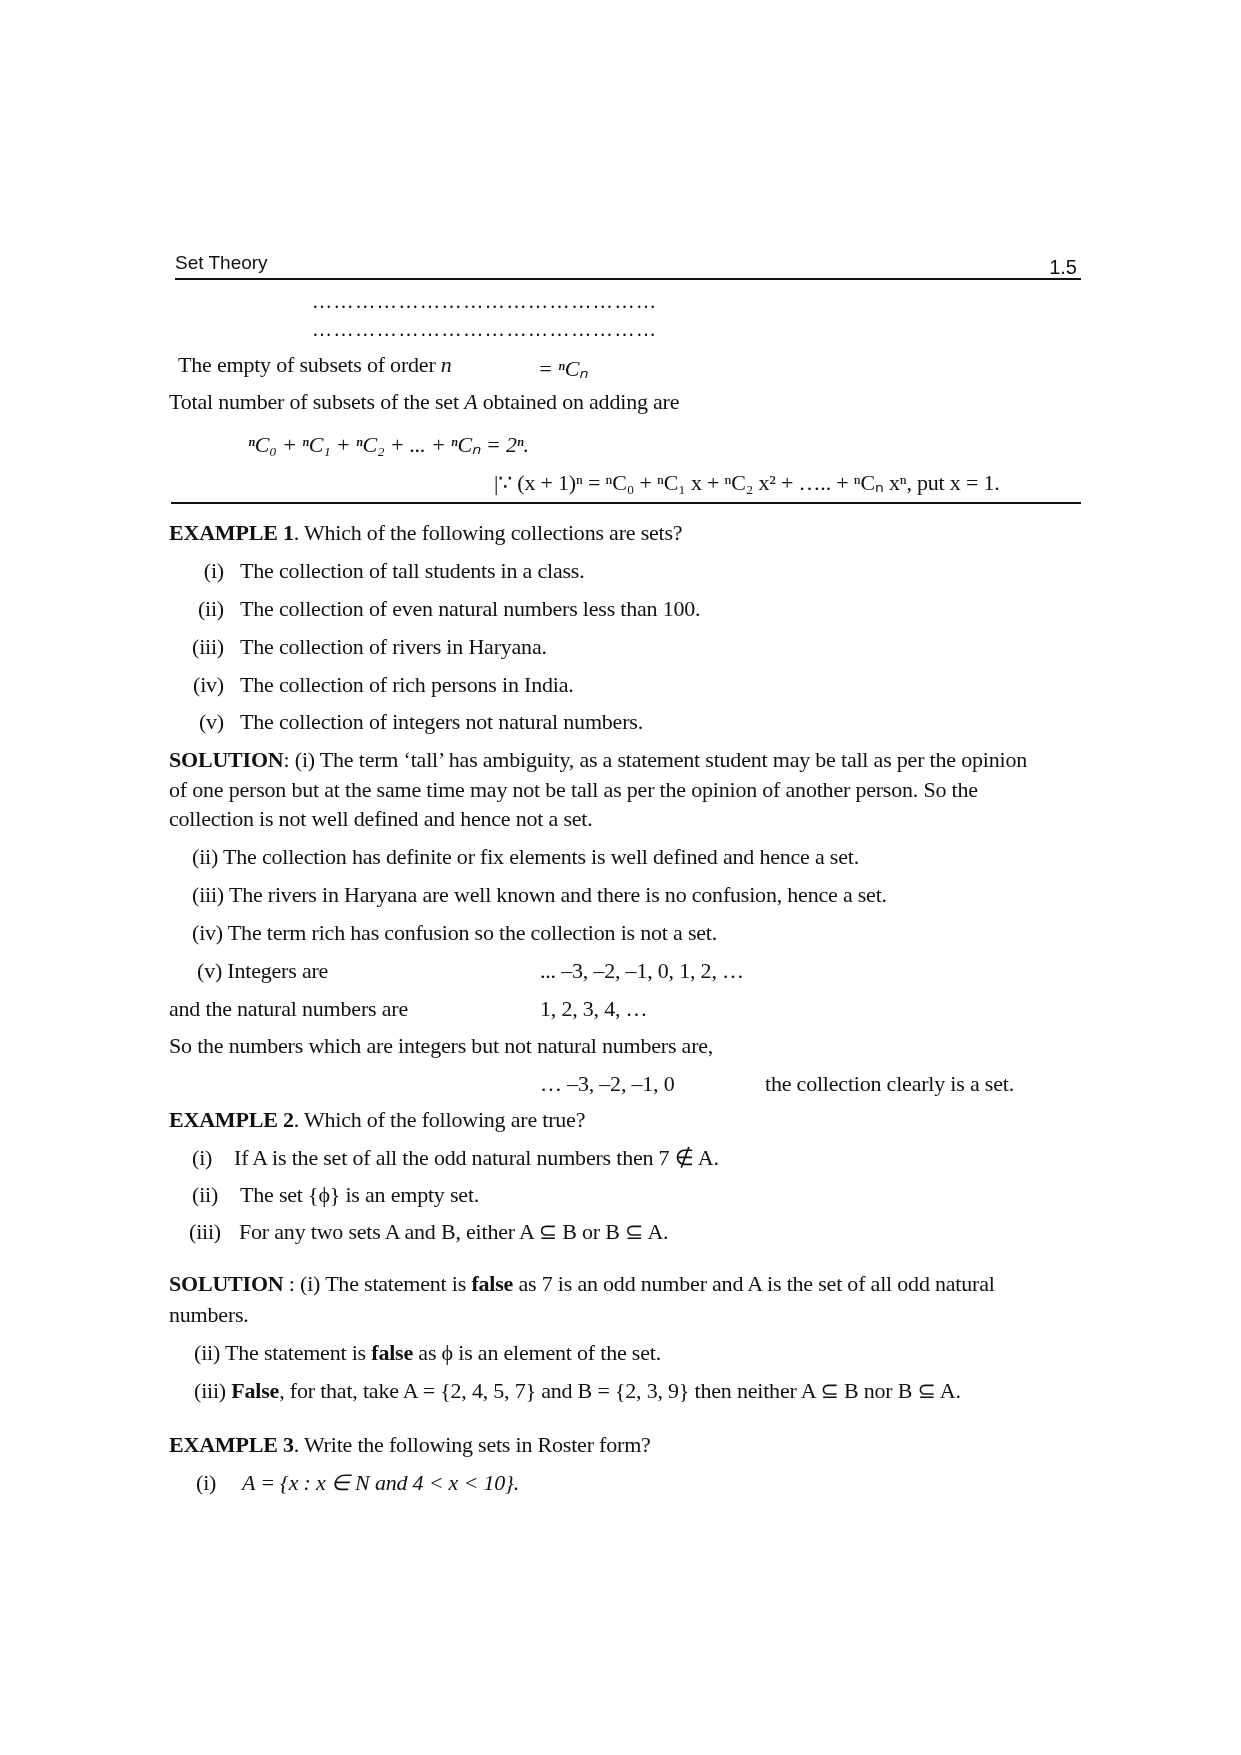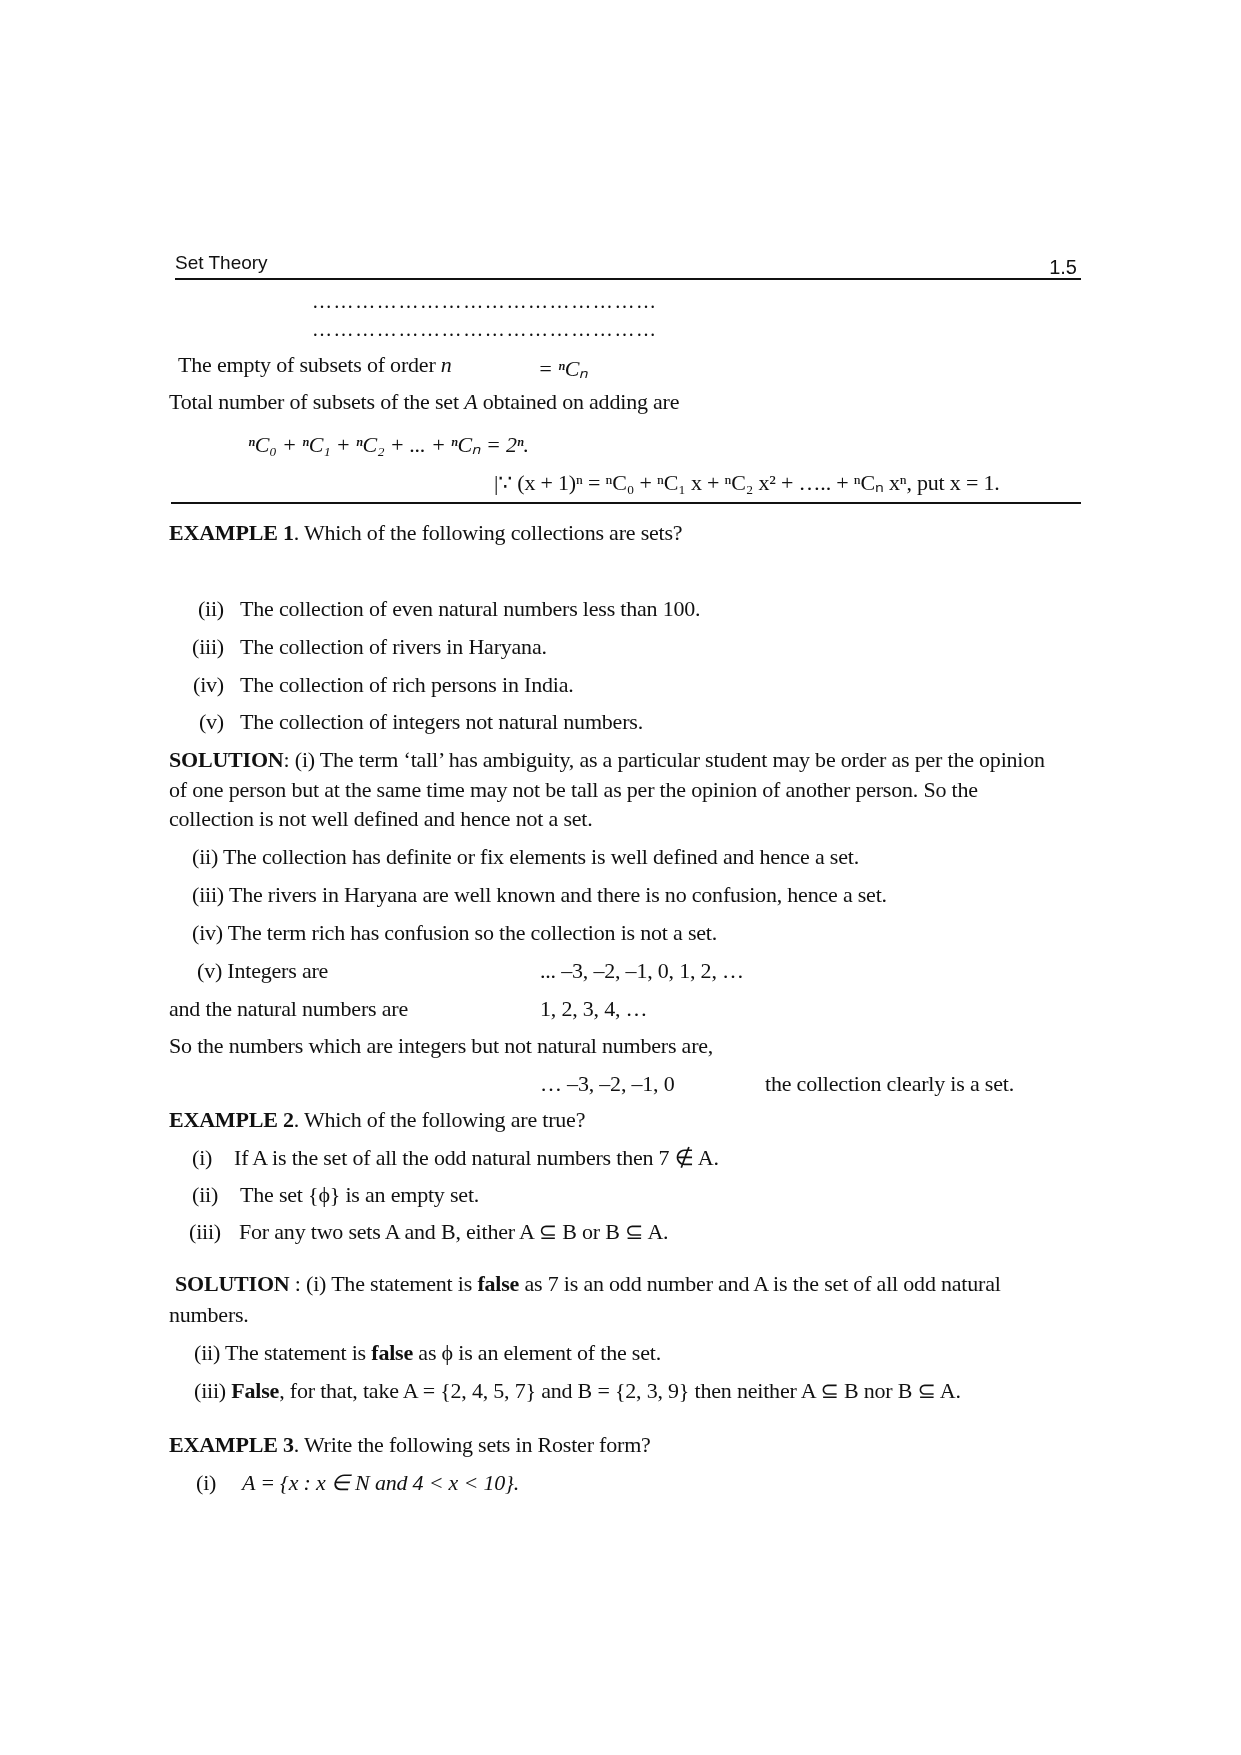--- a/index.html
+++ b/index.html
@@ -42,27 +42,28 @@
 
   <div class="t i" style="left:248px; top:428px;">ⁿC₀ + ⁿC₁ + ⁿC₂ + ... + ⁿCₙ = 2ⁿ.</div>
   <div class="t" style="left:494px; top:466px;">|∵ (x + 1)ⁿ = ⁿC₀ + ⁿC₁ x + ⁿC₂ x² + ….. + ⁿCₙ xⁿ, put x = 1.</div>
 
   <div class="rule"></div>
 
   <div class="t" style="left:169px; top:520px;">
     <span class="b">EXAMPLE 1</span><span>. Which of the following collections are sets?</span>
   </div>
 
+  <div class="t" style="left:166px; top:558px;"><span class="num">(i)</span><span>The collection of tall students in a class.</span></div>
   <div class="t" style="left:166px; top:596px;"><span class="num">(ii)</span><span>The collection of even natural numbers less than 100.</span></div>
   <div class="t" style="left:166px; top:634px;"><span class="num">(iii)</span><span>The collection of rivers in Haryana.</span></div>
   <div class="t" style="left:166px; top:672px;"><span class="num">(iv)</span><span>The collection of rich persons in India.</span></div>
   <div class="t" style="left:166px; top:709px;"><span class="num">(v)</span><span>The collection of integers not natural numbers.</span></div>
 
   <div class="t" style="left:169px; top:747px;">
-    <span class="b">SOLUTION</span><span>: (i)  The term ‘tall’ has ambiguity, as a particular student may be order as per the opinion</span>
+    <span class="b">SOLUTION</span><span>: (i)  The term ‘tall’ has ambiguity, as a statement student may be tall as per the opinion</span>
   </div>
   <div class="t" style="left:169px; top:777px;">of one person but at the same time may not be tall as per the opinion of another person. So the</div>
   <div class="t" style="left:192px; top:844px;">(ii)  The collection has definite or fix elements is well defined and hence a set.</div>
 
   <div class="t" style="left:169px; top:806px;">collection is not well defined and hence not a set.</div>
   <div class="t" style="left:192px; top:882px;">(iii)  The rivers in Haryana are well known and there is no confusion, hence a set.</div>
   <div class="t" style="left:192px; top:920px;">(iv)  The term rich has confusion so the collection is not a set.</div>
 
   <div class="t" style="left:197px; top:958px;text-align:right;">(v)   Integers are</div>
   <div class="t" style="left:540px; top:958px;">... –3, –2, –1, 0, 1, 2, …</div>
@@ -72,21 +73,21 @@
   <div class="t" style="left:540px; top:1071px;">… –3, –2, –1, 0</div>
   <div class="t" style="left:765px; top:1071px;">the collection clearly is a set.</div>
 
   <div class="t" style="left:169px; top:1107px;">
     <span class="b">EXAMPLE 2</span><span>. Which of the following are true?</span>
   </div>
   <div class="t" style="left:192px; top:1145px;"><span style="display:inline-block;width:42px;">(i)</span><span>If A is the set of all the odd natural numbers then 7 ∉ A.</span></div>
   <div class="t" style="left:192px; top:1182px;"><span style="display:inline-block;width:48px;">(ii)</span><span>The set {ϕ} is an empty set.</span></div>
   <div class="t" style="left:189px; top:1219px;"><span style="display:inline-block;width:50px;">(iii)</span><span>For any two sets A and B, either A ⊆ B or B ⊆ A.</span></div>
 
-  <div class="t" style="left:169px; top:1271px;margin-left:6px;">
+  <div class="t" style="left:169px; top:1271px;">
     <span class="b">SOLUTION</span><span> : (i) The statement is </span><span class="b">false</span><span> as 7 is an odd number and A is the set of all odd natural</span>
   </div>
   <div class="t" style="left:169px; top:1302px;">numbers.</div>
   <div class="t" style="left:194px; top:1340px;">
     <span>(ii)   The statement is </span><span class="b">false</span><span> as ϕ is an element of the set.</span>
   </div>
   <div class="t" style="left:194px; top:1378px;">
     <span>(iii)  </span><span class="b">False</span><span>, for that, take A = {2, 4, 5, 7} and B = {2, 3, 9} then neither A ⊆ B nor B ⊆ A.</span>
   </div>
 

